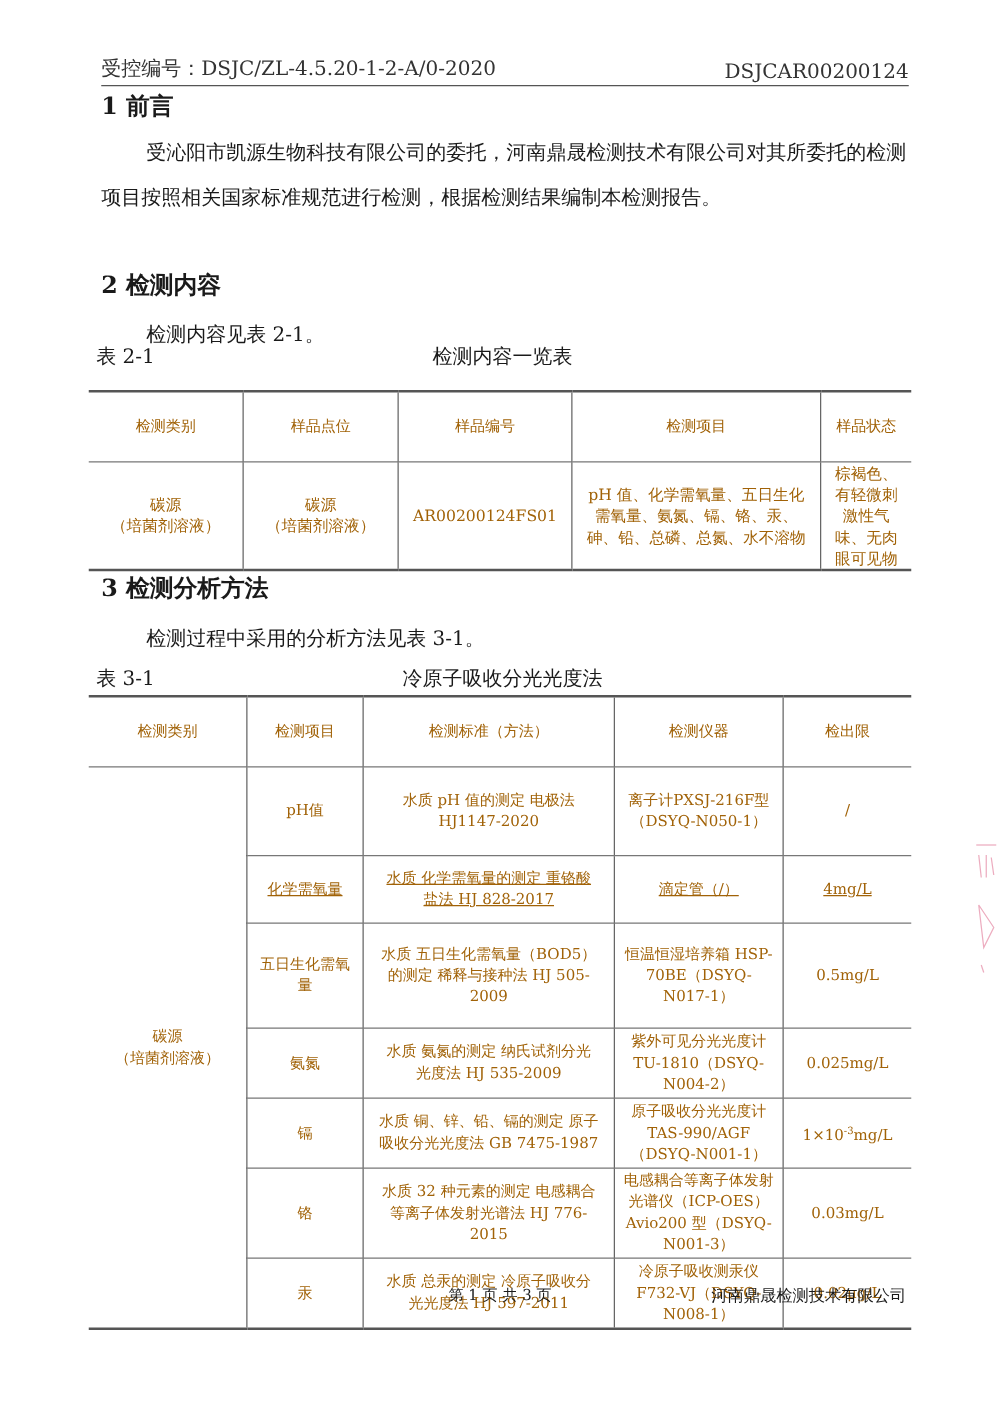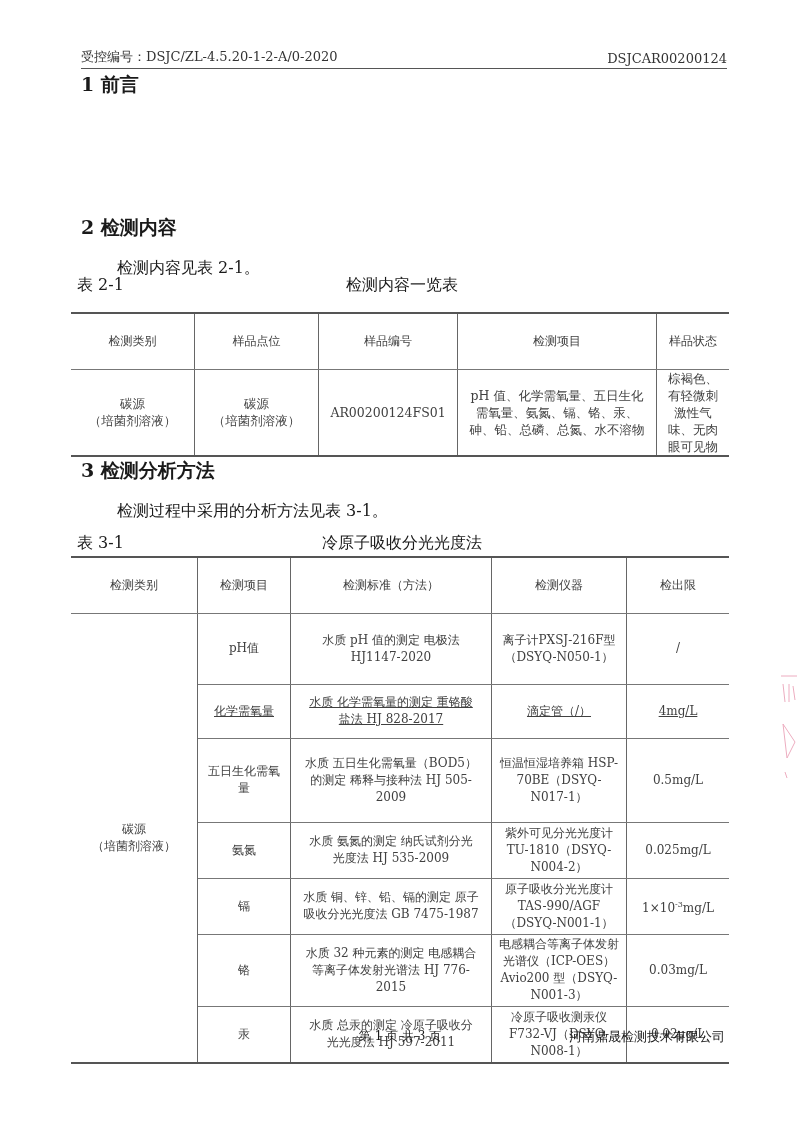--- a/index.html
+++ b/index.html
@@ -1,26 +1,26 @@
 <!DOCTYPE html>
 <html><head>
 <meta charset="utf-8">
 <style>
   html, body { margin: 0; padding: 0; background: #ffffff; }
   body { width: 800px; height: 1131px; position: relative; overflow: hidden;
          font-family: "DejaVu Serif", "Liberation Serif", serif; color: #1a1a1a; }
   .page { position: absolute; left: 0; top: 0; width: 800px; height: 1131px; }
   .header { position: absolute; left: 81px; top: 46px; width: 646px; height: 20px;
-            border-bottom: 1.5px solid #555; font-size: 13px; display: flex; justify-content: space-between; align-items: flex-end; padding-bottom: 2px; color: #333; }
+            border-bottom: 1.5px solid #555; font-size: 16px; display: flex; justify-content: space-between; align-items: flex-end; padding-bottom: 2px; color: #333; }
   .h1 { position: absolute; left: 81px; font-size: 19px; font-weight: bold; font-family: "DejaVu Serif", serif; }
   .para { position: absolute; left: 81px; width: 646px; font-size: 16px; line-height: 36px; }
   .para .indent { display: inline-block; width: 36px; }
   .cap { position: absolute; left: 77px; width: 650px; font-size: 16px; }
   .cap .title { position: absolute; left: 0; right: 0; text-align: center; top: 0; }
-  table { position: absolute; border-collapse: collapse; font-size: 12.5px; color: #404040; }
+  table { position: absolute; border-collapse: collapse; font-size: 12.5px; color: #a16207; }
   td, th { border-left: 1px solid #666; border-right: 1px solid #666; border-top: 1px solid #777; border-bottom: 1px solid #777;
            text-align: center; vertical-align: middle; line-height: 17px; padding: 0 4px; font-weight: normal; }
   th { font-family: "DejaVu Sans", sans-serif; font-size: 12px; }
   tr > *:first-child { border-left: none; }
   tr > *:last-child { border-right: none; }
   .topline { border-top: 2.5px solid #555 !important; }
   .botline { border-bottom: 2.5px solid #555 !important; }
   .footer-center { position: absolute; left: 0; width: 800px; top: 1028px; text-align: center; font-size: 12px; }
   .footer-right { position: absolute; right: 75px; top: 1028px; font-size: 13px; }
   .stamp { position: absolute; left: 777px; top: 672px; width: 22px; height: 110px; }
@@ -30,20 +30,21 @@
 <body>
 
 <div class="page">
 
   <div class="header">
     <span>受控编号：DSJC/ZL-4.5.20-1-2-A/0-2020</span>
     <span>DSJCAR00200124</span>
   </div>
 
   <div class="h1" style="top:72px;">1  前言</div>
+  <div class="para" style="top:104px;"><span class="indent"></span><span>受沁阳市凯源生物科技有限公司的委托，河南鼎晟检测技术有限公司对其所委托的检测项目按照相关国家标准规范进行检测，根据检测结果编制本检测报告。</span></div>
 
   <div class="h1" style="top:215px;">2  检测内容</div>
   <div class="para" style="top:250px;"><span class="indent"></span><span>检测内容见表 2-1。</span></div>
 
   <div class="cap" style="top:275px;">
     <span>表 2-1</span>
     <span class="title">检测内容一览表</span>
   </div>
 
   <table style="left:71px; top:312px; width:658px;">

